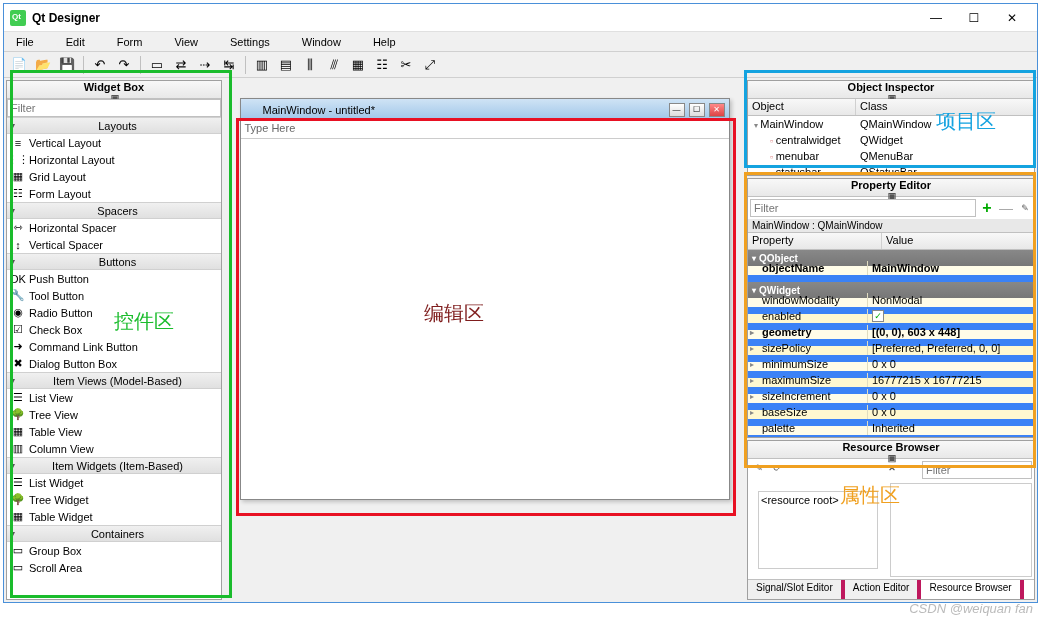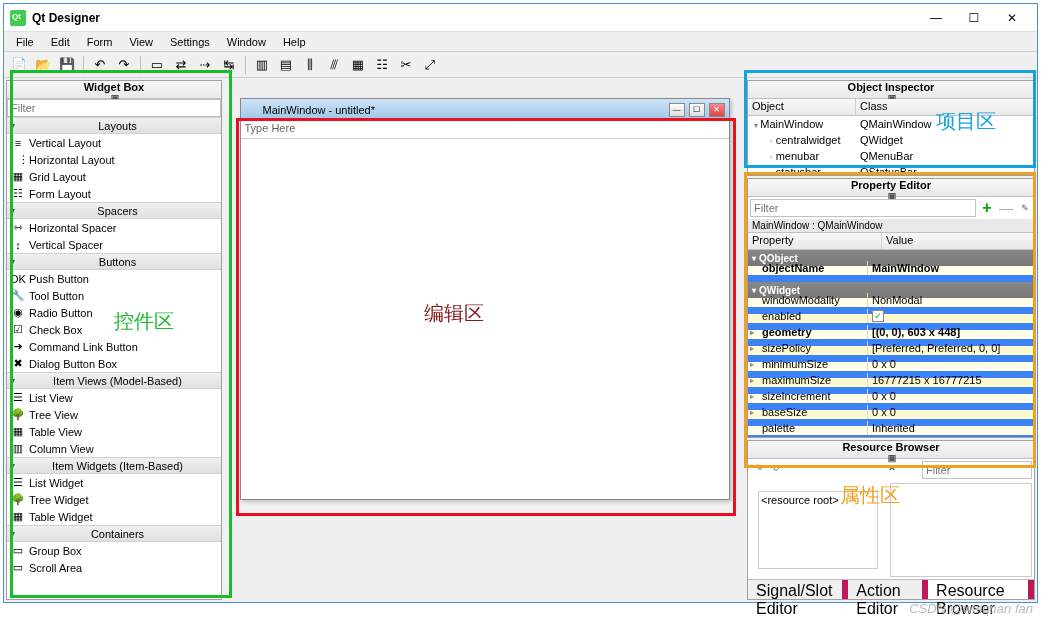--- a/index.html
+++ b/index.html
@@ -4,21 +4,21 @@
 <style>
 * { box-sizing: border-box; margin: 0; padding: 0; font-family: "Segoe UI", Tahoma, sans-serif; font-size: 11px; }
 body { background: #fff; width: 1051px; height: 621px; position: relative; overflow: hidden; }
 .window { border: 1px solid #4a90d9; width: 1035px; height: 600px; margin: 3px; background: #f0f0f0; display: flex; flex-direction: column; }
 .titlebar { height: 28px; display: flex; align-items: center; padding: 0 6px; background: #fff; border-bottom: 1px solid #e0e0e0; }
 .titlebar .app-icon { width: 16px; height: 16px; background: #41cd52; border-radius: 2px; margin-right: 6px; position: relative; }
 .titlebar .app-icon::after { content:"Qt"; font-size:8px; color:#fff; position:absolute; top:2px; left:2px; font-weight:bold; }
 .title-text { flex: 1; font-size: 12px; font-weight: bold; }
 .win-controls { display: flex; gap: 0; }
 .win-btn { width: 38px; height: 24px; display:flex; align-items:center; justify-content:center; font-size:12px; cursor:pointer; }
-.menubar { height: 20px; display:flex; align-items:center; padding:0 4px; background:#f0f0f0; border-bottom:1px solid #d0d0d0; gap:1px;text-align:center; }
+.menubar { height: 20px; display:flex; align-items:center; padding:0 4px; background:#f0f0f0; border-bottom:1px solid #d0d0d0; gap:16px;text-align:center; }
 .menu-item { padding: 2px 8px; cursor:pointer; }
 .toolbar { height: 26px; background:#f0f0f0; border-bottom:1px solid #d0d0d0; display:flex; align-items:center; padding:0 4px; gap:2px; }
 .tool-icon { width:22px; height:22px; display:flex; align-items:center; justify-content:center; font-size:13px; cursor:pointer; border:1px solid transparent; }
 .tool-sep { width:1px; height:18px; background:#c0c0c0; margin:0 3px; }
 .content { flex:1; display:flex; min-height:0; }
 .left-pane { width:216px; border:1px solid #a0a0a0; background:#fff; display:flex; flex-direction:column; margin:2px; }
 .right-pane { width:288px; display:flex; flex-direction:column; margin:2px; gap:2px; }
 .center { flex:1; background:#f0f0f0; display:flex; align-items:flex-start; justify-content:center; padding:20px 6px; }
 .panel-header { height:18px; background:linear-gradient(#f8f8f8,#e8e8e8); border-bottom:1px solid #c0c0c0; display:flex; align-items:center; padding:0 4px; font-weight:bold; font-size:11px;flex-direction:column; }
 .panel-header .spacer { flex:1; }
@@ -51,21 +51,21 @@
 .prop-key { width:120px; padding:1px 4px 1px 14px; border-right:1px solid #e0dcc0; position:relative; }
 .prop-val { flex:1; padding:1px 4px; }
 .prop-expand { position:absolute; left:2px; top:3px; font-size:8px; color:#888; }
 .filter-row { display:flex; align-items:center; padding:2px; gap:2px; }
 .plus-btn { width:18px; height:18px; color:#0a0; font-size:16px; font-weight:bold; display:flex; align-items:center; justify-content:center; cursor:pointer; }
 .minus-btn { width:16px; height:16px; color:#aaa; font-size:14px; display:flex; align-items:center; justify-content:center; cursor:pointer; }
 .res-body { flex:1; display:flex; }
 .res-tree { width:120px; border:1px solid #ccc; margin:10px; padding:2px; font-size:11px; }
 .res-view { flex:1; border:1px solid #ccc; margin:2px; }
 .res-tabs { height:20px; display:flex; border-top:1px solid #c0c0c0; }
-.res-tab { padding:2px 8px; border-right:6px solid #be185d; background:#f0f0f0; cursor:pointer; font-size:16px; }
+.res-tab { padding:2px 8px; border-right:4px solid #be185d; background:#f0f0f0; cursor:pointer; font-size:10px; }
 .res-tab.active { background:#fff; }
 .overlay-box { position:absolute; border:3px solid; pointer-events:none; }
 .watermark { position:absolute; right:18px; bottom:5px; font-size:13px; color:#bbb; font-style:italic; }
 .scroll-area { flex:1; overflow-y:auto; overflow-x:hidden; }
 .scroll-area::-webkit-scrollbar { width:15px; }
 .scroll-area::-webkit-scrollbar-thumb { background:#c0c0c0; border:1px solid #a0a0a0; }
 .scroll-area::-webkit-scrollbar-track { background:#f0f0f0; }
 .checkbox-on { width:12px; height:12px; border:1px solid #888; background:#fff; display:inline-flex; align-items:center; justify-content:center; font-size:9px; color:#0a0; }
 .annot { position:absolute; font-size:20px; font-family:"Microsoft YaHei","SimSun",sans-serif; font-weight:normal; pointer-events:none; }
 </style>

